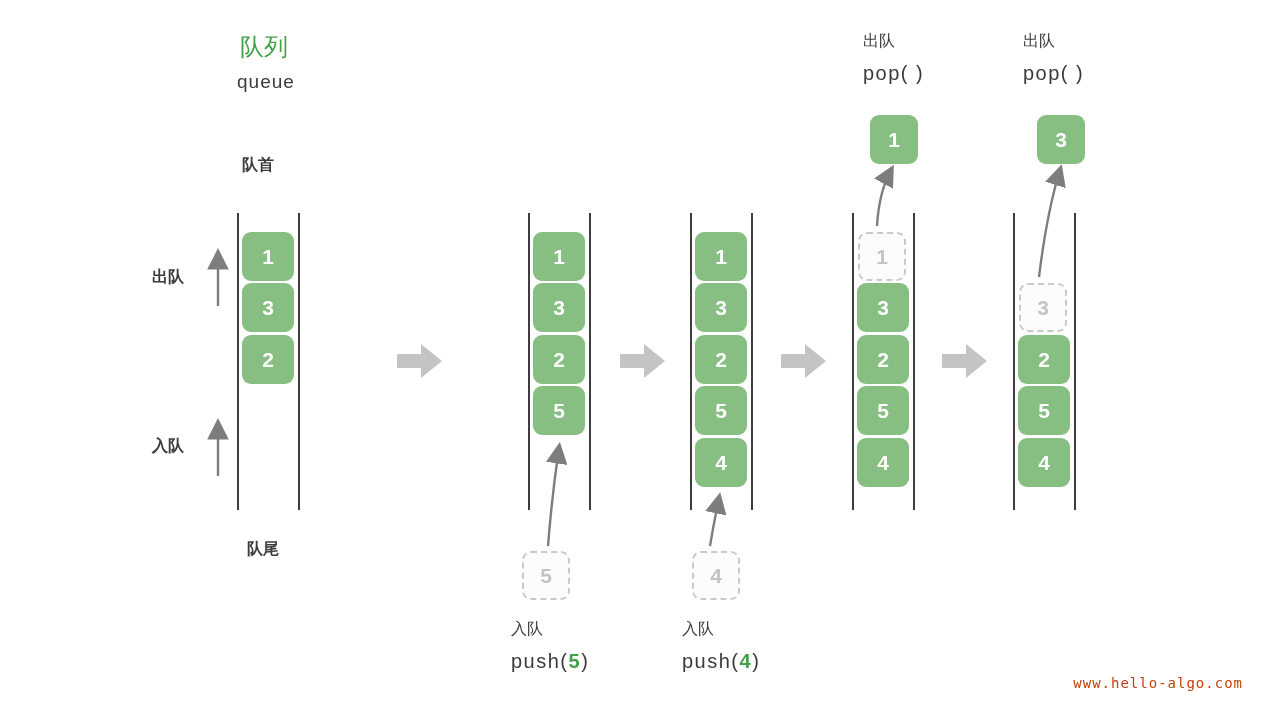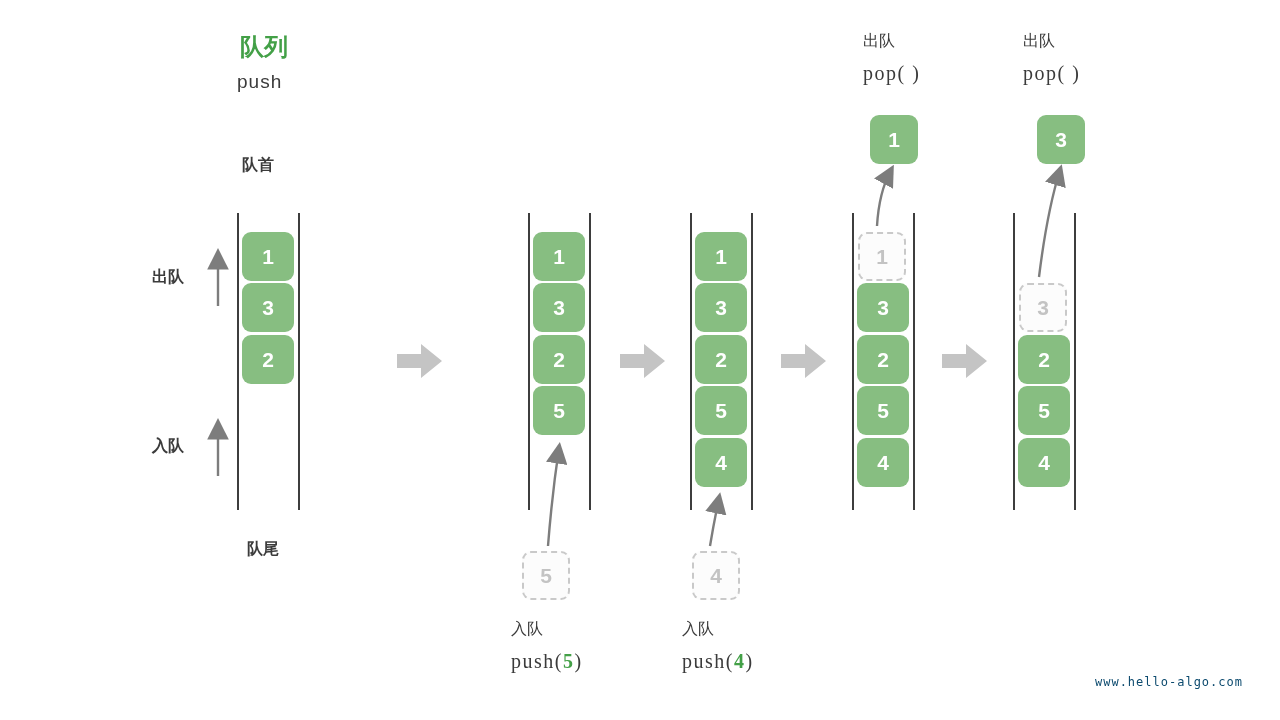--- a/index.html
+++ b/index.html
@@ -28,44 +28,44 @@
   .cell.small{width:48px;}
   .ghost{
     position:absolute;width:48px;height:49px;border-radius:9px;
     border:2px dashed var(--ghost-border);background:#fcfcfc;
     display:flex;align-items:center;justify-content:center;
     color:var(--ghost-text);font-size:21px;font-weight:700;
   }
 
   .zh{font-size:16px;color:var(--ink);}
   .zh.bold{font-weight:700;}
-  .code{font-family:Liberation Serif, serif;font-size:20px;color:var(--ink);letter-spacing:1.5px;}
+  .code{font-family:Liberation Sans, sans-serif;font-size:20px;color:var(--ink);letter-spacing:1.5px;}
   .code .arg{color:var(--accent-green);font-weight:700;}
 
-  .title-zh{position:absolute;left:240px;top:31px;font-size:24px;font-weight:700;color:var(--accent-green);}
+  .title-zh{position:absolute;left:240px;top:31px;font-size:24px;font-weight:400;color:var(--accent-green);}
   .title-en{position:absolute;left:237px;top:71px;font-size:19px;letter-spacing:1px;color:var(--ink);}
 
   .pos-abs{position:absolute;}
   .op{position:absolute;line-height:1.0;}
   .op .zh{display:block;margin-bottom:14px;}
 
   .watermark{
     position:absolute;right:37px;top:675px;
     font-family:"DejaVu Sans Mono","Liberation Mono",monospace;
-    font-size:12px;color:#0c4a6e;letter-spacing:1px;
+    font-size:14px;color:#c2410c;letter-spacing:1px;
   }
   svg.overlay{position:absolute;left:0;top:0;pointer-events:none;}
 </style>
 </head>
 <body>
 
 <div class="canvas">
 
   <div class="title-zh">队列</div>
-  <div class="title-en">push</div>
+  <div class="title-en">queue</div>
   <div class="pos-abs zh bold" style="left:242px;top:155px;">队首</div>
   <div class="pos-abs zh bold" style="left:247px;top:539px;">队尾</div>
   <div class="pos-abs zh bold" style="left:152px;top:267px;">出队</div>
   <div class="pos-abs zh bold" style="left:152px;top:436px;">入队</div>
 
   <div class="rail" style="left:237px;"></div>
   <div class="rail" style="left:298px;"></div>
   <div class="rail" style="left:528px;"></div>
   <div class="rail" style="left:589px;"></div>
   <div class="rail" style="left:690px;"></div>

